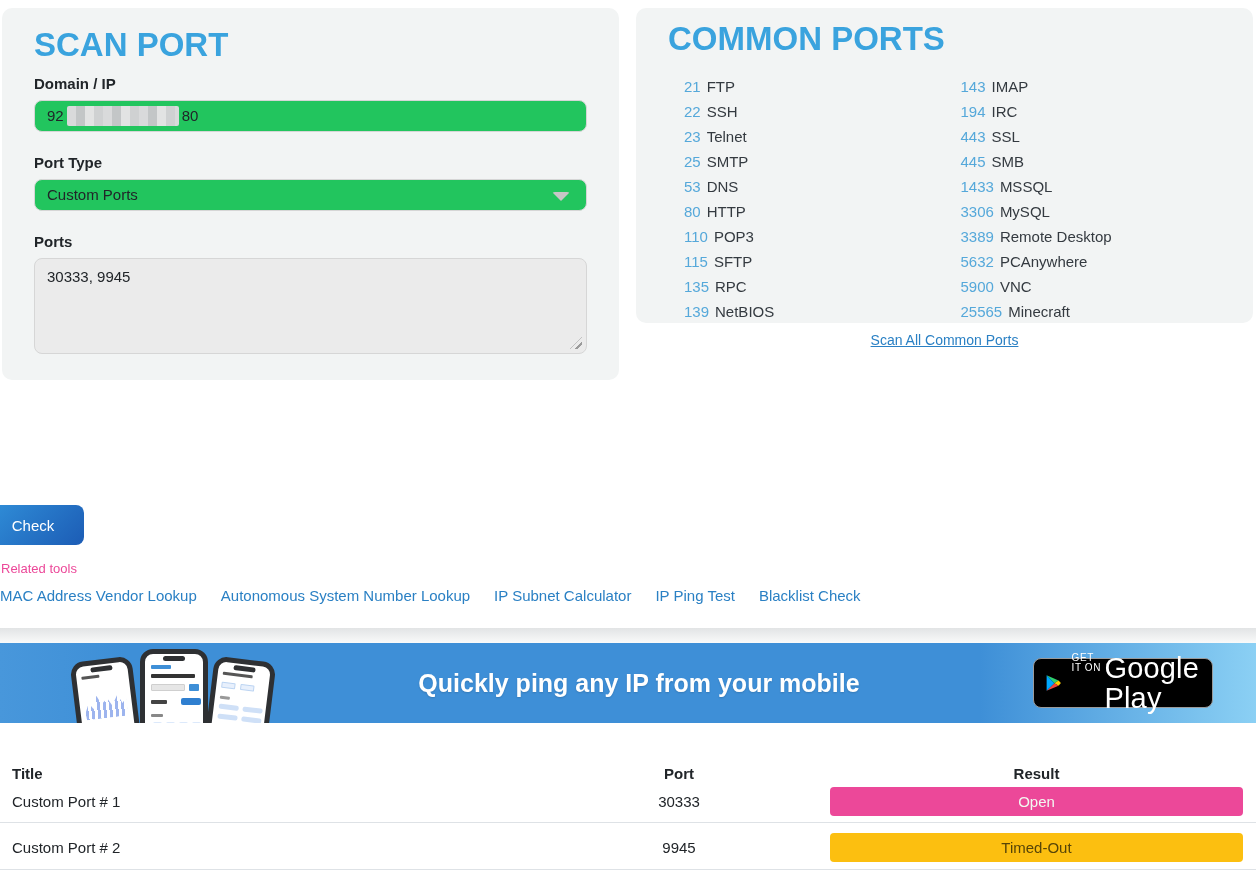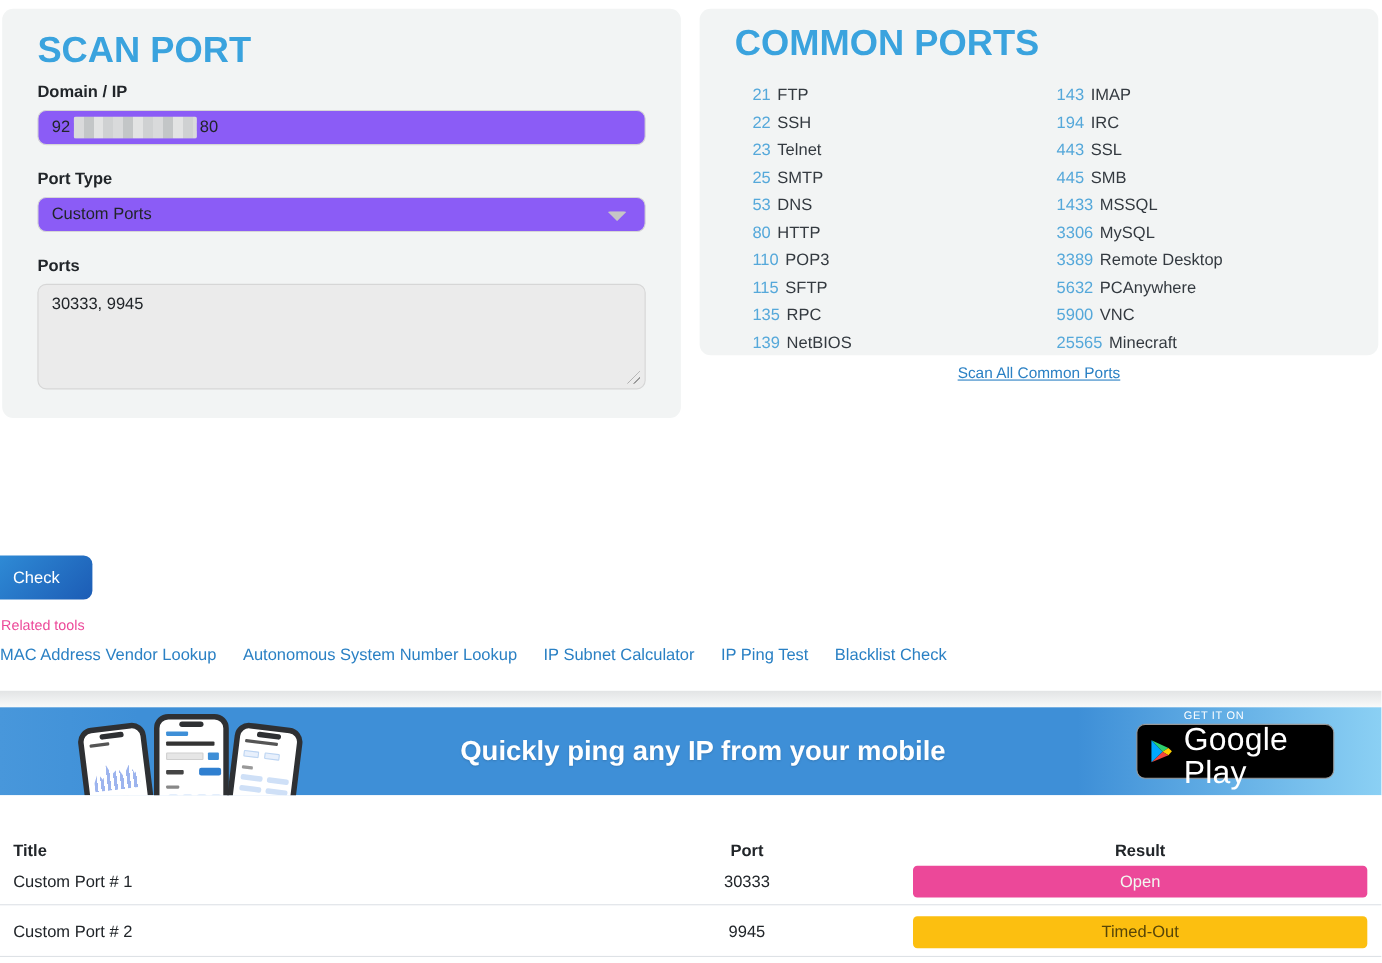--- a/index.html
+++ b/index.html
@@ -13,21 +13,21 @@
   .panel { position:absolute; background:#f2f4f4; border-radius:10px; }
   .panel-left  { left:2px;  top:8px; width:617px; height:372px; padding:18px 32px; }
   .panel-right { left:636px; top:8px; width:617px; height:315px; padding:12px 32px; }
   .section-title { margin:0; font-size:33px; font-weight:bold; color:#3aa3de; line-height:1.15; }
   .field-label { font-size:15px; font-weight:bold; color:#212529; }
   .lbl-domain { margin-top:11px; }
   .lbl-porttype { margin-top:22px; }
   .lbl-ports { margin-top:22px; }
   .text-input, .select-box {
     margin-top:8px; height:32px; width:100%;
-    background:#8b5cf6; border:1px solid #d6d6d6; border-radius:8px;
+    background:#22c55e; border:1px solid #d6d6d6; border-radius:8px;
     display:flex; align-items:center; padding:0 12px; font-size:15px; color:#212529;
     position:relative;
   }
   .pixelated {
     display:inline-block; width:112px; height:20px; margin:0 3px; border-radius:2px;
     background-image:
       repeating-linear-gradient(90deg,#d9dadb 0 9px,#c3c6c7 9px 18px,#e2e3e3 18px 27px,#cfd1d2 27px 36px),
       repeating-linear-gradient(0deg, rgba(255,255,255,.45) 0 7px, rgba(0,0,0,.07) 7px 14px);
     filter: blur(.4px);
   }
@@ -81,21 +81,21 @@
   .banner-title {
     position:absolute; top:50%; left:calc(50% + 11px); transform:translate(-50%,-50%);
     color:#ffffff; font-size:25px; font-weight:bold; white-space:nowrap;
     text-shadow:0 1px 2px rgba(0,0,0,.15);
   }
   .gp-badge {
     position:absolute; right:43px; top:15px; width:180px; height:50px;
     background:#000; border:1px solid #9a9a9a; border-radius:8px;
     display:flex; align-items:center; gap:10px; padding:0 12px; cursor:pointer;
   }
-  .gp-text { display:flex; flex-direction:column; line-height:1.05; }
+  .gp-text { display:flex; line-height:1.05; }
   .gp-small { color:#ffffff; font-size:10px; letter-spacing:.6px; }
   .gp-large { color:#ffffff; font-size:29px; letter-spacing:.2px; }
   .results { position:absolute; top:723px; left:0; width:100%; height:152px; background:#ffffff; }
   .t-grid { position:absolute; left:0; right:0; display:grid;
     grid-template-columns:1fr 140px 81px 413px; padding:0 13px 0 12px; align-items:center; }
   .t-header { top:42px; font-weight:bold; font-size:15px; }
   .t-header .c-port, .t-header .c-result { text-align:center; }
   .t-row { height:29px; font-size:15px; }
   .t-row .c-port { text-align:center; }
   .row-1 { top:64px; } .row-2 { top:110px; }

